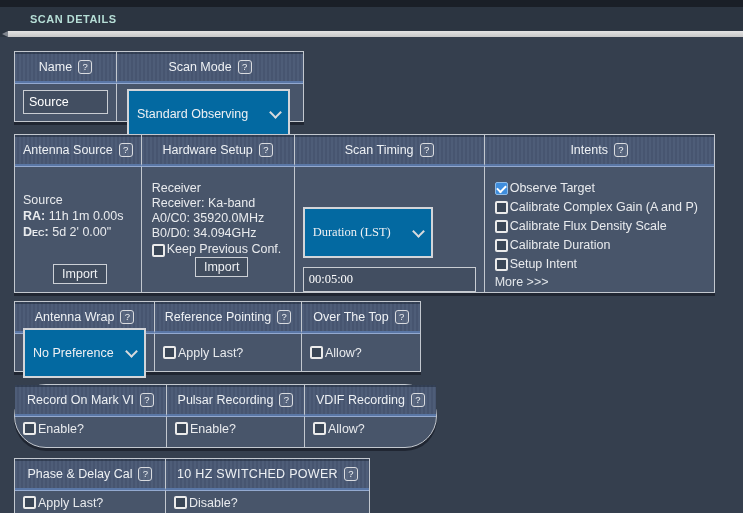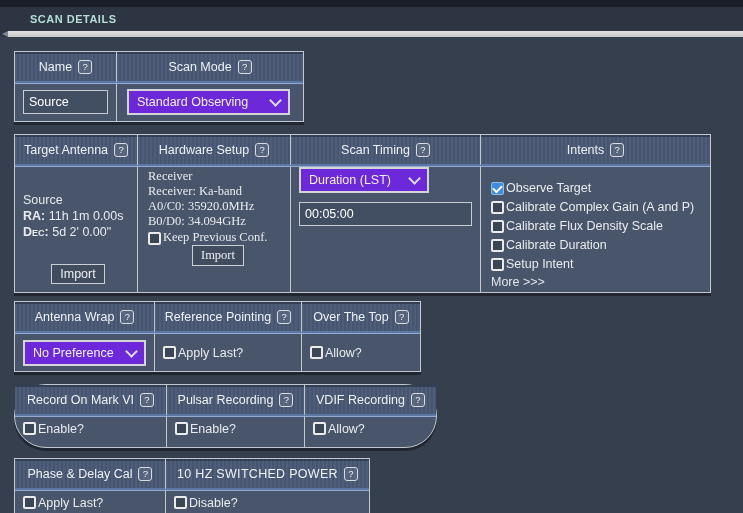--- a/index.html
+++ b/index.html
@@ -51,22 +51,22 @@
     font-size:9.5px;text-align:center;color:#eef1f4;
     margin-left:6px;vertical-align:1px;cursor:pointer;
   }
 
   .text-input{
     background:#424e61;border:1px solid #c9cdd3;color:#ffffff;
     font-family:inherit;font-size:12.5px;padding:4px 5px;box-sizing:border-box;
   }
   .selectbox{
     display:flex;align-items:center;box-sizing:border-box;
-    border:2px solid #d3d5d9;background:#6d28d9;color:#eef0f3;
-    padding:4px 8px;font-size:12.5px;white-space:nowrap;cursor:pointer;
+    border:2px solid #d3d5d9;background:#0369a1;color:#eef0f3;
+    padding:16px 8px;font-size:12.5px;white-space:nowrap;cursor:pointer;
   }
   .chev{
     flex:none;width:7px;height:7px;margin-left:auto;margin-top:-3px;
     border-right:2px solid #d8dadd;border-bottom:2px solid #d8dadd;
     transform:rotate(45deg);
   }
   .btn{
     background:#414d5f;border:1px solid #ccd0d6;color:#edeff2;
     font-family:inherit;font-size:12.5px;padding:2px 8px;cursor:pointer;
   }
@@ -86,24 +86,24 @@
 
   
   .t1-name-cell{padding:6px 8px;height:37px;box-sizing:border-box;}
   .t1-mode-cell{padding:5px 10px;height:37px;box-sizing:border-box;}
   .t1-input{width:85px;}
   .t1-select{width:163px;}
 
   
   .ts-cell{display:flex;flex-direction:column;height:125px;box-sizing:border-box;padding:25px 4px 8px 8px;}
   .ts-lines{line-height:16px;}
-  .hw-cell{display:flex;flex-direction:column;height:89px;box-sizing:border-box;padding:2px 2px 8px 10px;line-height:15px;font-family:Liberation Serif, serif;}
+  .hw-cell{display:flex;flex-direction:column;height:89px;box-sizing:border-box;padding:14px 2px 8px 10px;line-height:15px;}
   .import-btn{align-self:center;margin-top:auto;}
   .kp-row{margin-top:1px;}
-  .st-cell{display:flex;flex-direction:column;justify-content:flex-start;gap:9px;height:125px;box-sizing:border-box;padding:0 8px;}
+  .st-cell{display:flex;flex-direction:column;justify-content:flex-end;gap:9px;height:125px;box-sizing:border-box;padding:0 8px;font-family:Liberation Serif, serif;}
   .st-select{width:130px;}
   .st-input{width:100%;}
   .intents-cell{height:125px;box-sizing:border-box;padding:9px 2px 2px 10px;}
   .more-link{display:inline-block;margin-top:4px;color:#e2e6ea;cursor:pointer;}
 
   
   .sm-cell{padding:7px 8px;height:37px;box-sizing:border-box;display:flex;align-items:center;}
   .w-select{width:123px;}
   .xs-cell{padding:5px 8px;height:30px;box-sizing:border-box;display:flex;align-items:flex-start;}
   th.upper{letter-spacing:.3px;}
@@ -161,21 +161,21 @@
   <table class="panel gap8">
     <colgroup>
       <col style="width:122px">
         <col style="width:153px">
       <col style="width:190px">
         <col style="width:230px">
     </colgroup>
     <thead>
       <tr>
         <th>
-          <span>Target Antenna</span><span class="help">?</span>
+          <span>Antenna Source</span><span class="help">?</span>
         </th>
         <th>
           <span>Hardware Setup</span><span class="help">?</span>
         </th>
         <th>
           <span>Scan Timing</span><span class="help">?</span>
         </th>
         <th>
           <span>Intents</span><span class="help">?</span>
         </th>

